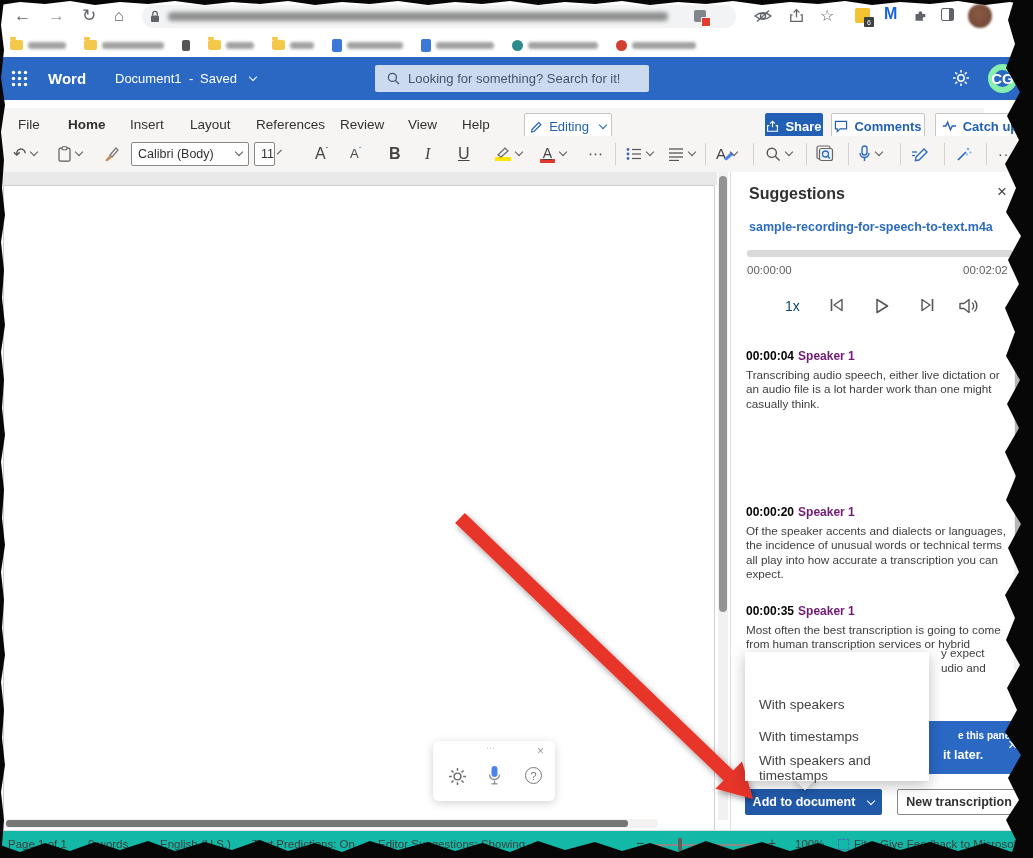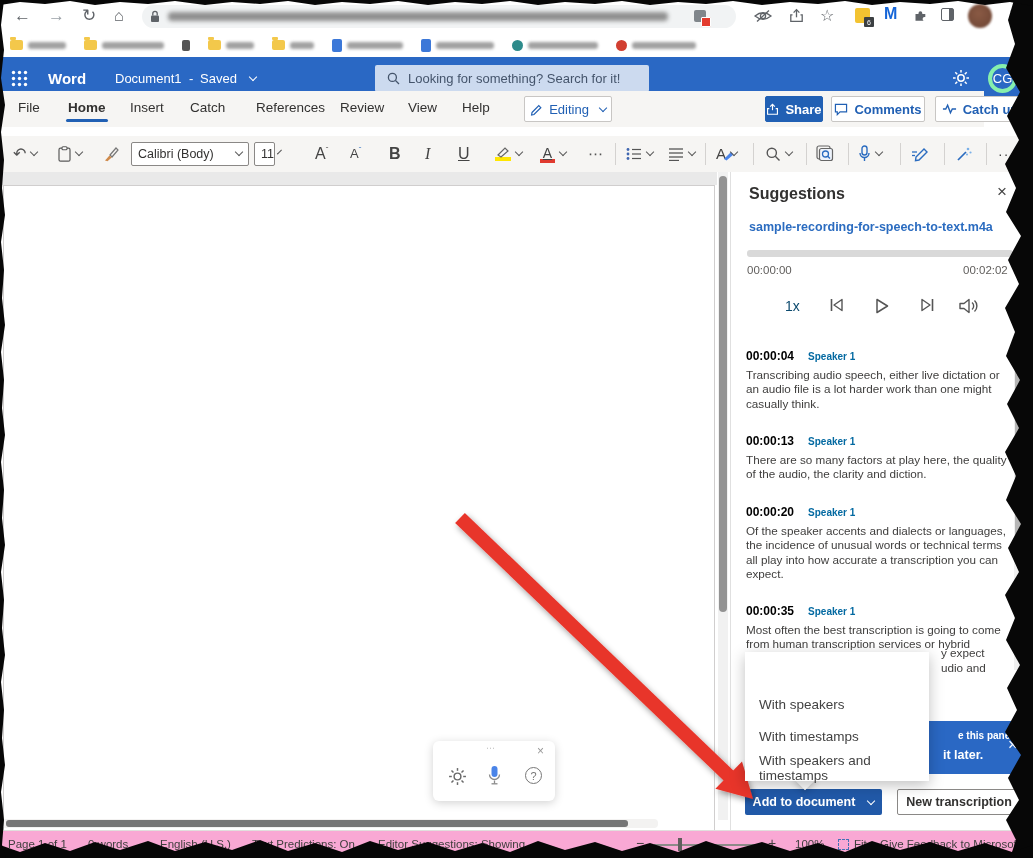--- a/index.html
+++ b/index.html
@@ -14,23 +14,23 @@
   .blurbar{height:7px;background:#a2a2a2;border-radius:3px;filter:blur(1.6px);}
   .urlbar{height:9px;background:#8f8f8f;filter:blur(2.2px);border-radius:4px;flex:0 0 500px;margin-left:8px;}
   .badge-red{position:absolute;right:-3px;bottom:-3px;width:8px;height:8px;background:#e33b2e;border-radius:1px;border:1px solid #fff;}
   .bookmarks{position:absolute;left:0;top:33px;width:1033px;height:24px;background:#fff;border-bottom:1px solid #ececec;display:flex;align-items:center;padding-left:10px;gap:18px;}
   .chip{display:flex;align-items:center;gap:5px;}
   .fold{width:13px;height:10px;background:#f3c84b;border-radius:2px;position:relative;}
   .fold:before{content:"";position:absolute;top:-3px;left:0;width:6px;height:3px;background:#f3c84b;border-radius:1px;}
   
   .word-header{position:absolute;left:0;top:57px;width:1033px;height:43px;background:#2a68c4;color:#fff;}
   .searchbox{position:absolute;left:375px;top:8px;width:274px;height:27px;background:#ccdaef;border-radius:2px;display:flex;align-items:center;color:#44546b;font-size:13px;gap:8px;padding-left:12px;box-sizing:border-box;}
-  .avatar{position:absolute;left:988px;top:7px;width:29px;height:29px;border-radius:50%;border:4px solid #86efac;box-sizing:border-box;font-size:13px;display:flex;align-items:center;justify-content:center;font-weight:normal;}
-  
-  .tabbar{position:absolute;left:0;top:91px;width:954px;height:36px;background:#f6f5f3;padding-left:30px;}
+  .avatar{position:absolute;left:988px;top:7px;width:29px;height:29px;border-radius:50%;border:6px solid #86efac;box-sizing:border-box;font-size:15px;display:flex;align-items:center;justify-content:center;font-weight:bold;}
+  
+  .tabbar{position:absolute;left:0;top:108px;width:954px;height:36px;background:#f6f5f3;padding-left:30px;}
   .wtab{position:absolute;top:9px;font-size:13.5px;color:#323130;}
   .wtab.active{font-weight:bold;}
   .wtab.active:after{content:"";position:absolute;left:-2px;right:-2px;bottom:-7px;height:3px;background:#2160b4;border-radius:2px;}
   .hbtn{position:absolute;top:5px;height:26px;box-sizing:border-box;border:1px solid #c8c6c4;border-radius:2px;background:#fff;display:flex;align-items:center;justify-content:center;gap:6px;font-size:13px;color:#2160b4;font-weight:bold;}
   .hbtn.primary{background:#2160b4;border-color:#2160b4;color:#fff;}
   
   .ribbon{position:absolute;left:0;top:136px;width:1033px;height:36px;background:#f6f5f3;border-bottom:1px solid #dddbd9;}
   .rit{position:absolute;top:0;height:35px;display:flex;align-items:center;color:#444;font-size:15px;}
   .sep{position:absolute;top:7px;width:1px;height:22px;background:#d4d2d0;}
   .chev{display:inline-block;width:5px;height:5px;border-right:1.4px solid #5a5a5a;border-bottom:1.4px solid #5a5a5a;transform:rotate(45deg);margin-left:5px;margin-top:-3px;}
@@ -49,34 +49,34 @@
   .floatbar{position:absolute;left:433px;top:569px;width:122px;height:60px;background:#fff;border-radius:6px;box-shadow:0 2px 10px rgba(0,0,0,.18);}
   
   .panel{position:absolute;left:730px;top:0;width:303px;height:658px;background:#fff;border-left:1px solid #e0e0e0;box-sizing:border-box;}
   .ptitle{position:absolute;left:18px;top:13px;font-size:16px;font-weight:bold;color:#323130;}
   .pclose{position:absolute;left:266px;top:10px;font-size:17px;color:#444;}
   .flink{position:absolute;left:18px;top:48px;font-size:12.5px;font-weight:bold;color:#2b6cc0;}
   .ptrack{position:absolute;left:16px;top:78px;width:266px;height:7px;background:#d9d9d9;border-radius:3px;}
   .ptime{position:absolute;top:92px;font-size:11.5px;color:#605e5c;}
   .pctl{position:absolute;top:126px;color:#0c4a6e;}
   .entry-time{font-size:12px;font-weight:bold;color:#000000;}
-  .entry-speaker{font-size:10px;font-weight:bold;color:#0369a1;margin-left:14px;}
+  .entry-speaker{font-size:12px;font-weight:bold;color:#701a75;margin-left:4px;}
   .entry-text{font-size:11.7px;color:#3f3e3d;line-height:14.4px;width:262px;}
   .psb{position:absolute;left:283px;top:168px;width:10px;height:330px;background:#f0f0f0;}
   .psb-up{position:absolute;left:2px;top:3px;width:0;height:0;border-left:3.5px solid transparent;border-right:3.5px solid transparent;border-bottom:5px solid #666;}
   .psb-thumb{position:absolute;left:1px;top:14px;width:8px;height:190px;background:#b5b5b5;}
   
   .toast{position:absolute;left:746px;top:721px;width:284px;height:53px;background:#2a68c4;color:#fff;z-index:40;}
   .dropdown{position:absolute;left:745px;top:652px;width:184px;height:129px;background:#fff;box-shadow:0 4px 14px rgba(0,0,0,.25);z-index:60;}
   .ditem{position:absolute;left:14px;height:24px;display:flex;align-items:center;font-size:13.5px;color:#424242;width:160px;}
   .diamond{position:absolute;left:797px;top:771px;width:16px;height:16px;background:#fff;transform:rotate(45deg);box-shadow:2px 2px 6px rgba(0,0,0,.2);z-index:59;}
   .addbtn{position:absolute;left:745px;top:789px;width:137px;height:26px;background:#2159a8;border-radius:2px;color:#fff;font-size:12.5px;font-weight:bold;display:flex;align-items:center;justify-content:center;gap:8px;z-index:30;}
   .newbtn{position:absolute;left:897px;top:789px;width:124px;height:26px;background:#fff;border:1px solid #8a8886;border-radius:2px;color:#323130;font-size:12.5px;font-weight:bold;display:flex;align-items:center;justify-content:center;box-sizing:border-box;z-index:30;}
   
-  .statusbar{position:absolute;left:0;top:830px;width:1033px;height:28px;background:#f9a8d4;border-top:1px solid #e1dfdd;font-size:11.5px;color:#3f3e3d;}
+  .statusbar{position:absolute;left:0;top:830px;width:1033px;height:28px;background:#14b8a6;border-top:1px solid #e1dfdd;font-size:11.5px;color:#3f3e3d;}
   .sitem{position:absolute;top:7px;}
   .torn{position:absolute;left:0;top:0;width:1033px;height:858px;pointer-events:none;z-index:100;}
   svg{display:block;}
 </style>
 </head>
 <body>
 
 <div id="root">
 
   <div class="browser-top">
@@ -212,21 +212,21 @@
           </g>
         </svg>
     </span>
     <span class="avatar">CG</span>
   </div>
 
   <div class="tabbar">
     <span class="wtab" style="left:18px">File</span>
     <span class="wtab active" style="left:68px">Home</span>
     <span class="wtab" style="left:130px">Insert</span>
-    <span class="wtab" style="left:190px">Catch</span>
+    <span class="wtab" style="left:190px">Layout</span>
     <span class="wtab" style="left:256px">References</span>
     <span class="wtab" style="left:340px">Review</span>
     <span class="wtab" style="left:408px">View</span>
     <span class="wtab" style="left:462px">Help</span>
     <div class="hbtn" style="left:524px;width:88px;font-weight:normal">
       <svg width="13" height="13" viewBox="0 0 13 13">
           <path d="M2 9.5 L8.8 2.7 L10.8 4.7 L4 11.5 L1.6 11.9 Z" fill="none" stroke="#2160b4" stroke-width="1.2"></path>
         </svg>
       <span>Editing</span>
       <span class="chev blue"></span>
@@ -468,24 +468,20 @@
             <polygon points="1,5.5 5,5.5 10,1.5 10,14.5 5,10.5 1,10.5" fill="none" stroke="#555" stroke-width="1.4" stroke-linejoin="round"></polygon>
             <path d="M13 4.5 a4.5 4.5 0 0 1 0 7" fill="none" stroke="#555" stroke-width="1.4"></path>
             <path d="M15.5 2.5 a7.5 7.5 0 0 1 0 11" fill="none" stroke="#555" stroke-width="1.4"></path>
           </svg>
       </span>
 
       <div class="abs" style="left:15px;top:174px">
         <span class="entry-time">00:00:04</span><span class="entry-speaker">Speaker 1</span>
         <div class="entry-text" style="margin-top:4px">Transcribing audio speech, either live dictation or an audio file is a lot harder work than one might casually think.</div>
       </div>
-      <div class="abs" style="left:15px;top:259px">
-        <span class="entry-time">00:00:13</span><span class="entry-speaker">Speaker 1</span>
-        <div class="entry-text" style="margin-top:4px">There are so many factors at play here, the quality of the audio, the clarity and diction.</div>
-      </div>
       <div class="abs" style="left:15px;top:330px">
         <span class="entry-time">00:00:20</span><span class="entry-speaker">Speaker 1</span>
         <div class="entry-text" style="margin-top:4px">Of the speaker accents and dialects or languages, the incidence of unusual words or technical terms all play into how accurate a transcription you can expect.</div>
       </div>
       <div class="abs" style="left:15px;top:429px">
         <span class="entry-time">00:00:35</span><span class="entry-speaker">Speaker 1</span>
         <div class="entry-text" style="margin-top:4px">Most often the best transcription is going to come from human transcription services or hybrid services</div>
       </div>
       <span class="abs entry-text" style="left:210px;top:474px;width:80px">y expect</span>
       <span class="abs entry-text" style="left:210px;top:489px;width:80px">udio and</span>

